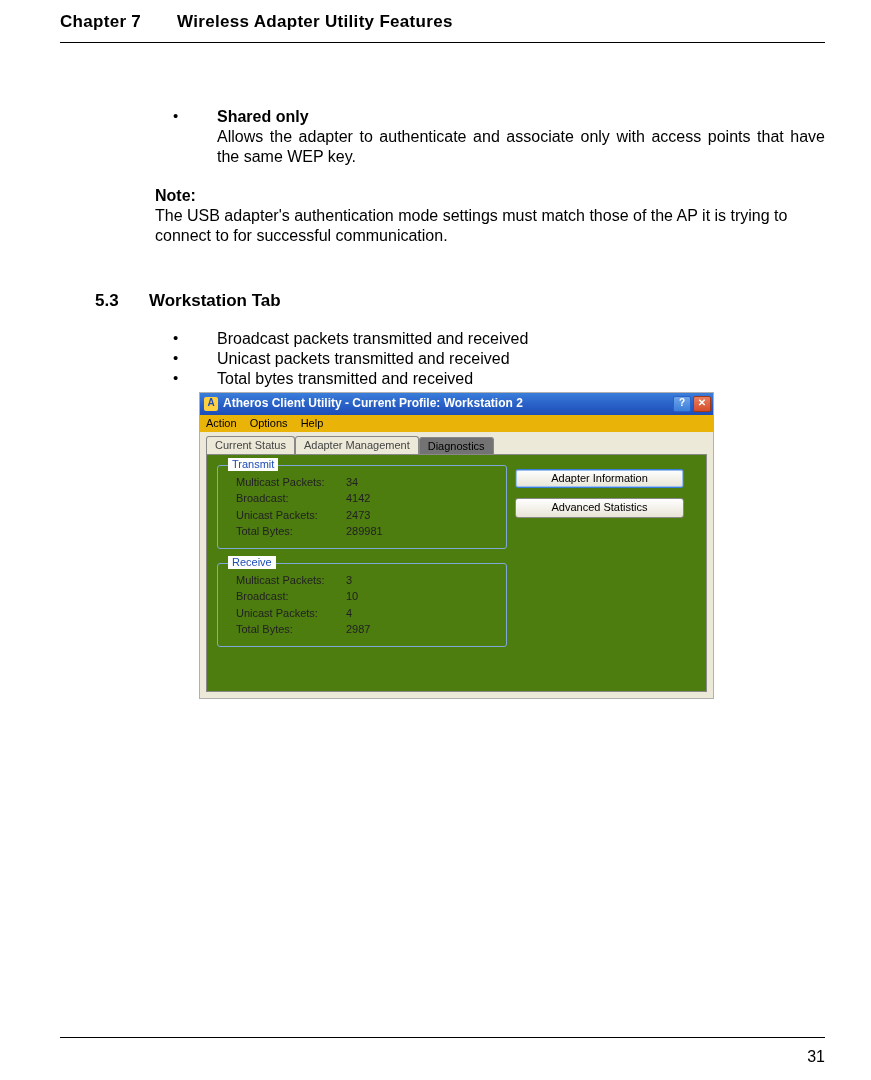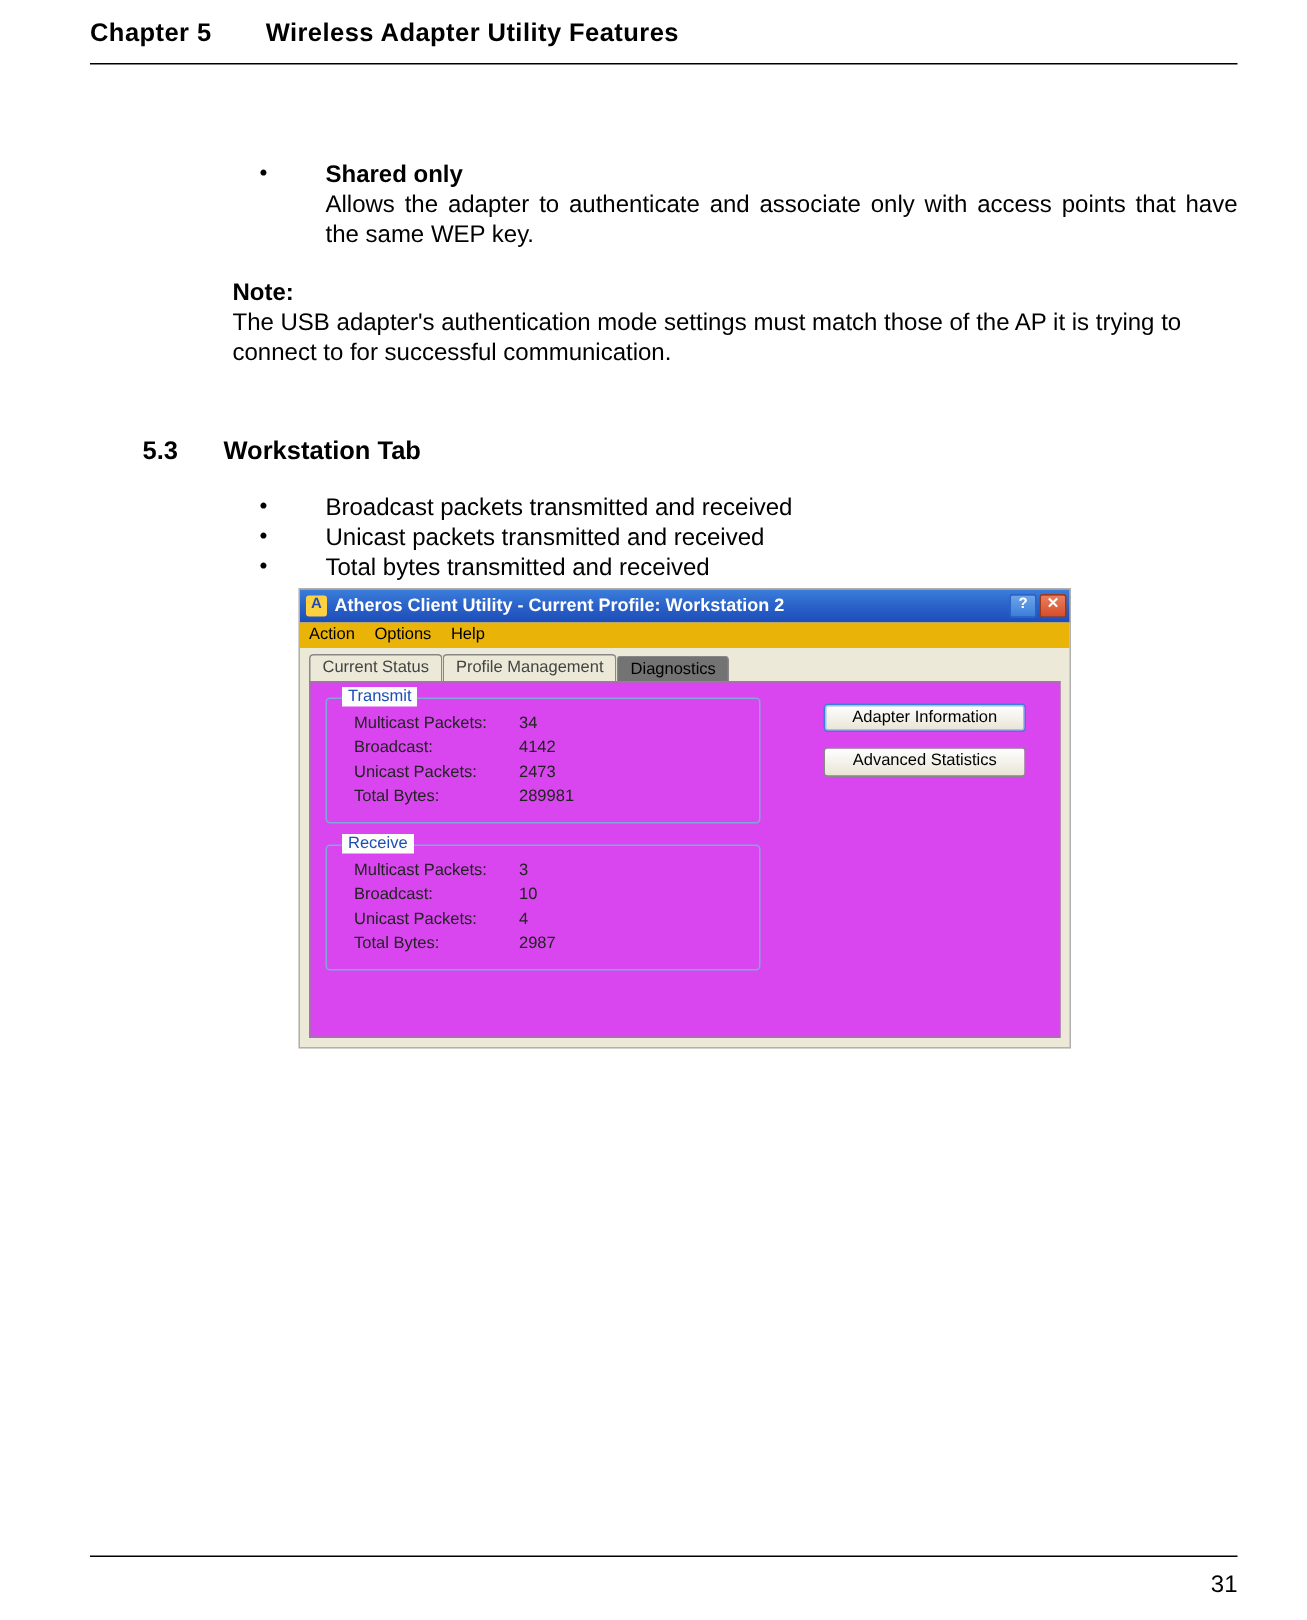--- a/index.html
+++ b/index.html
@@ -117,21 +117,21 @@
     }
     .tab.active {
       background: #737373;
       color: #000;
       position: relative;
       top: 1px;
     }
     .tabpanel {
       margin: 0 6px 6px 6px;
       border: 1px solid #888;
-      background: #d946ef;
+      background: #4d7c0f;
       padding: 10px 10px 30px 10px;
       min-height: 220px;
       position: relative;
     }
     .groupbox {
       border: 1px solid #7da8d8;
       border-radius: 3px;
       padding: 8px 10px 8px 18px;
       margin-bottom: 14px;
       width: 290px;
@@ -147,21 +147,21 @@
     }
     .stat-row { display: flex; font-size: 11px; line-height: 1.5; color: #222; }
     .stat-label { width: 110px; }
     .stat-val { }
     .side-btns {
       position: absolute;
       top: 14px; right: 22px;
       display: flex; flex-direction: column; gap: 10px;
     }
     .winbtn {
-      width: 135px;
+      width: 169px;
       font-size: 11px;
       text-align: center;
       background: linear-gradient(#fff,#e8e4d6);
       border: 1px solid #888;
       border-radius: 3px;
       padding: 2px 4px;
     }
     .winbtn.focus { border: 1px solid #3a7edb; box-shadow: inset 0 0 0 1px #9ec0ec; }
     .hr-bottom {
       position: absolute;
@@ -172,21 +172,21 @@
       position: absolute;
       right: 46px; bottom: 14px;
       font-size: 16px;
     }
   </style>
 </head>
 <body>
 
 <div class="page">
   <div class="chapter-header">
-    <span>Chapter 5</span><span class="chapter-space"></span><span>Wireless Adapter Utility Features</span>
+    <span>Chapter 7</span><span class="chapter-space"></span><span>Wireless Adapter Utility Features</span>
   </div>
   <hr class="hr-top">
 
   <div class="content">
     <ul class="bulleted">
       <li class="gap">
         <span class="b-title">Shared only</span>
         <span class="b-desc justify">Allows the adapter to authenticate and associate only with access points that have the same WEP key.</span>
       </li>
     </ul>
@@ -216,21 +216,21 @@
           <div class="tb-btn tb-close">✕</div>
         </div>
       </div>
       <div class="menubar">
         <span>Action</span>
         <span>Options</span>
         <span>Help</span>
       </div>
       <div class="tabrow">
         <div class="tab">Current Status</div>
-        <div class="tab">Profile Management</div>
+        <div class="tab">Adapter Management</div>
         <div class="tab active">Diagnostics</div>
       </div>
       <div class="tabpanel">
         <div class="groupbox">
           <div class="groupbox-title">Transmit</div>
           <div class="stat-row">
               <span class="stat-label">Multicast Packets:</span>
               <span class="stat-val">34</span>
             </div>
           <div class="stat-row">

